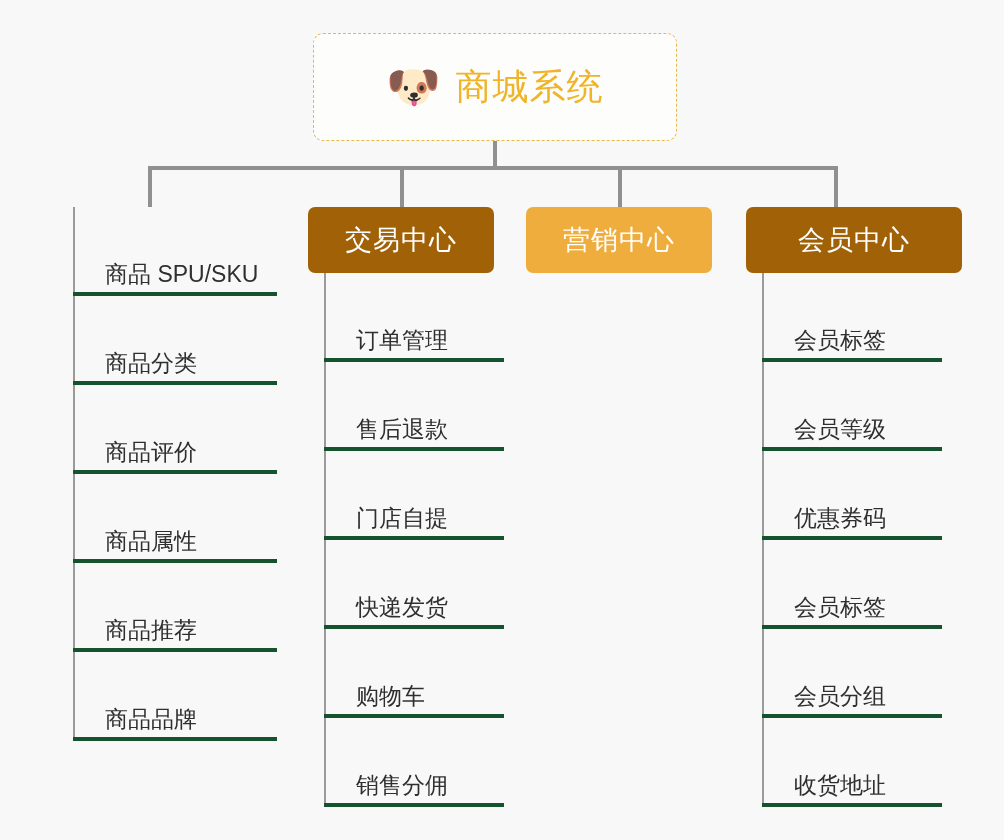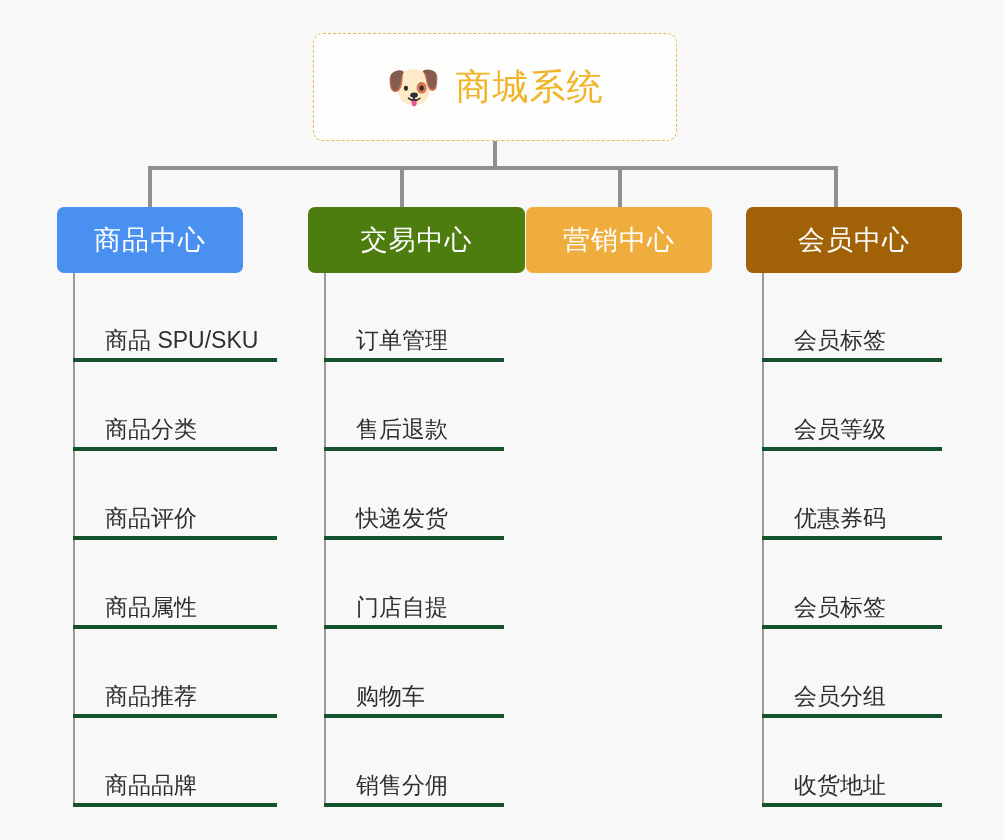--- a/index.html
+++ b/index.html
@@ -128,23 +128,20 @@
   <div class="root-node">
     <span class="root-emoji">🐶</span>
     <span class="root-title">商城系统</span>
   </div>
 
   <div class="conn conn-v-root"></div>
   <div class="conn conn-h-bus"></div>
 
   <div id="branches-host">
       <div class="branch" style="left: 57px; width: 186px;">
-        <div class="cat-box" style="background: rgb(74, 144, 240); width: 186px;">
-          <span>商品中心</span>
-        </div>
         <div class="leaf-list">
           <div class="leaf-spine"></div>
           <div class="leaf-item" style="width: 204px;">
             <span class="leaf-label">商品 SPU/SKU</span>
           </div>
           <div class="leaf-item" style="width: 204px;">
             <span class="leaf-label">商品分类</span>
           </div>
           <div class="leaf-item" style="width: 204px;">
             <span class="leaf-label">商品评价</span>
@@ -154,36 +151,36 @@
           </div>
           <div class="leaf-item" style="width: 204px;">
             <span class="leaf-label">商品推荐</span>
           </div>
           <div class="leaf-item" style="width: 204px;">
             <span class="leaf-label">商品品牌</span>
           </div>
         </div>
       </div>
       <div class="branch" style="left: 308px; width: 186px;">
-        <div class="cat-box" style="background: #4d7c0f; width: 217px;">
+        <div class="cat-box" style="background: #a16207; width: 186px;">
           <span>交易中心</span>
         </div>
         <div class="leaf-list">
           <div class="leaf-spine"></div>
           <div class="leaf-item" style="width: 180px;">
             <span class="leaf-label">订单管理</span>
           </div>
           <div class="leaf-item" style="width: 180px;">
             <span class="leaf-label">售后退款</span>
           </div>
           <div class="leaf-item" style="width: 180px;">
+            <span class="leaf-label">门店自提</span>
+          </div>
+          <div class="leaf-item" style="width: 180px;">
             <span class="leaf-label">快递发货</span>
-          </div>
-          <div class="leaf-item" style="width: 180px;">
-            <span class="leaf-label">门店自提</span>
           </div>
           <div class="leaf-item" style="width: 180px;">
             <span class="leaf-label">购物车</span>
           </div>
           <div class="leaf-item" style="width: 180px;">
             <span class="leaf-label">销售分佣</span>
           </div>
         </div>
       </div>
       <div class="branch" style="left: 526px; width: 186px;">

